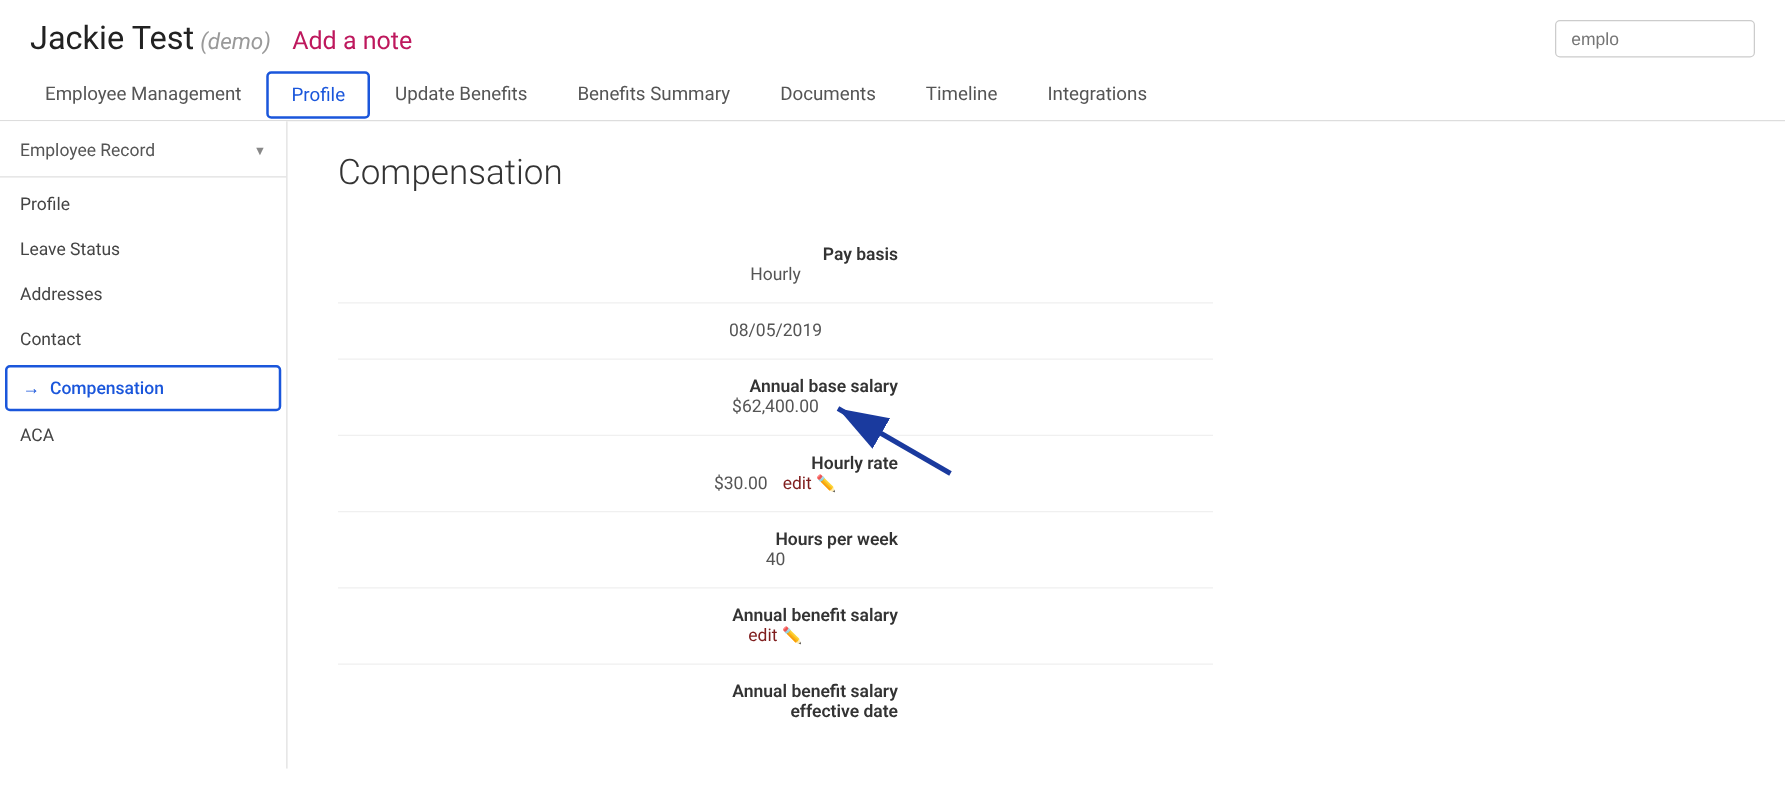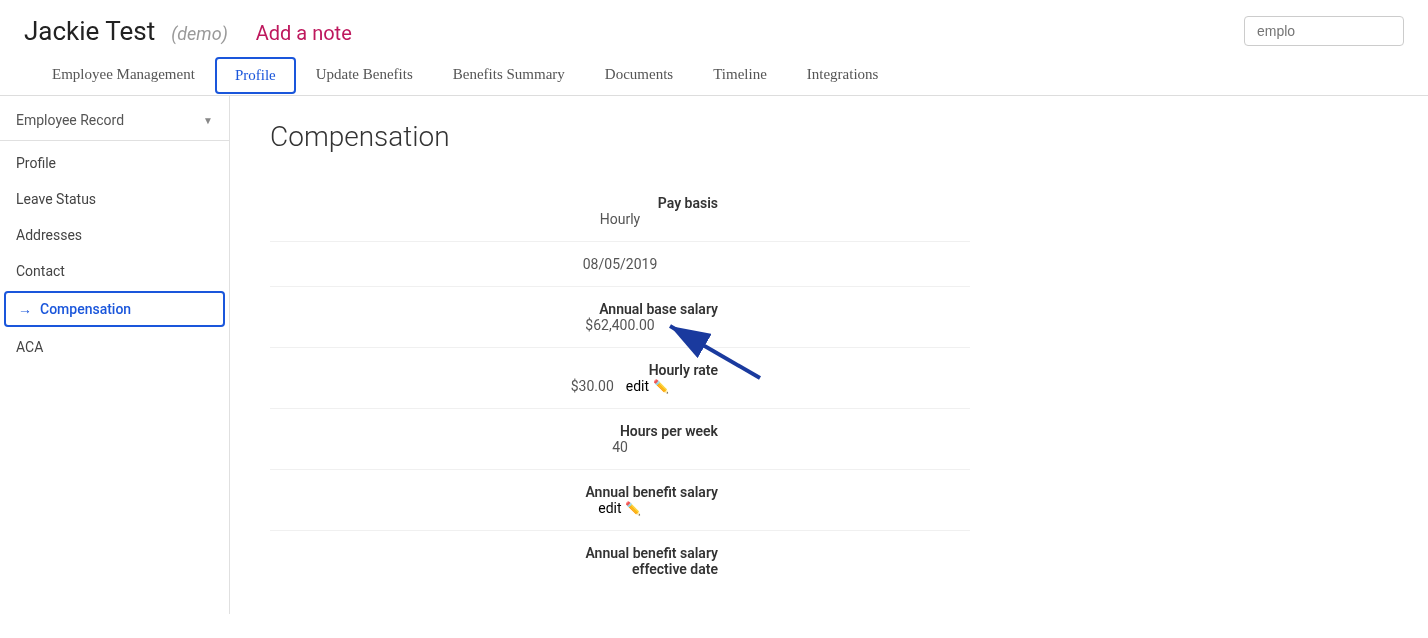--- a/index.html
+++ b/index.html
@@ -8,21 +8,21 @@
     
     .page-header {
       padding: 16px 24px 0 24px;
       display: flex;
       align-items: center;
       justify-content: space-between;
     }
     .page-header-left {
       display: flex;
       align-items: baseline;
-      gap: 16px;
+      gap: 5px;
     }
     .employee-name {
       font-size: 26px;
       font-weight: 400;
       color: #222;
     }
     .demo-tag {
       font-size: 18px;
       color: #999;
       font-style: italic;
@@ -40,25 +40,24 @@
       padding: 6px 12px;
       font-size: 14px;
       color: #666;
       width: 160px;
     }
 
     
     .nav-tabs {
       display: flex;
       align-items: center;
-      padding: 0 32px;
+      padding: 0 16px;
       margin-top: 8px;
       border-bottom: 1px solid #ddd;
       gap: 0;
-      font-family: Liberation Serif, serif;
     }
     .nav-tab {
       padding: 12px 20px;
       cursor: pointer;
       color: #555;
       font-size: 15px;
       white-space: nowrap;
       position: relative;
       text-decoration: none;
     }
@@ -160,21 +159,21 @@
       padding-right: 32px;
     }
     .comp-value {
       color: #555;
       font-size: 14px;
       display: flex;
       align-items: center;
       gap: 12px;
     }
     .edit-link {
-      color: #000000;
+      color: #7f1d1d;
       cursor: pointer;
       font-size: 14px;
       display: flex;
       align-items: center;
       gap: 4px;
     }
     .edit-icon {
       font-size: 13px;
     }
   </style>

